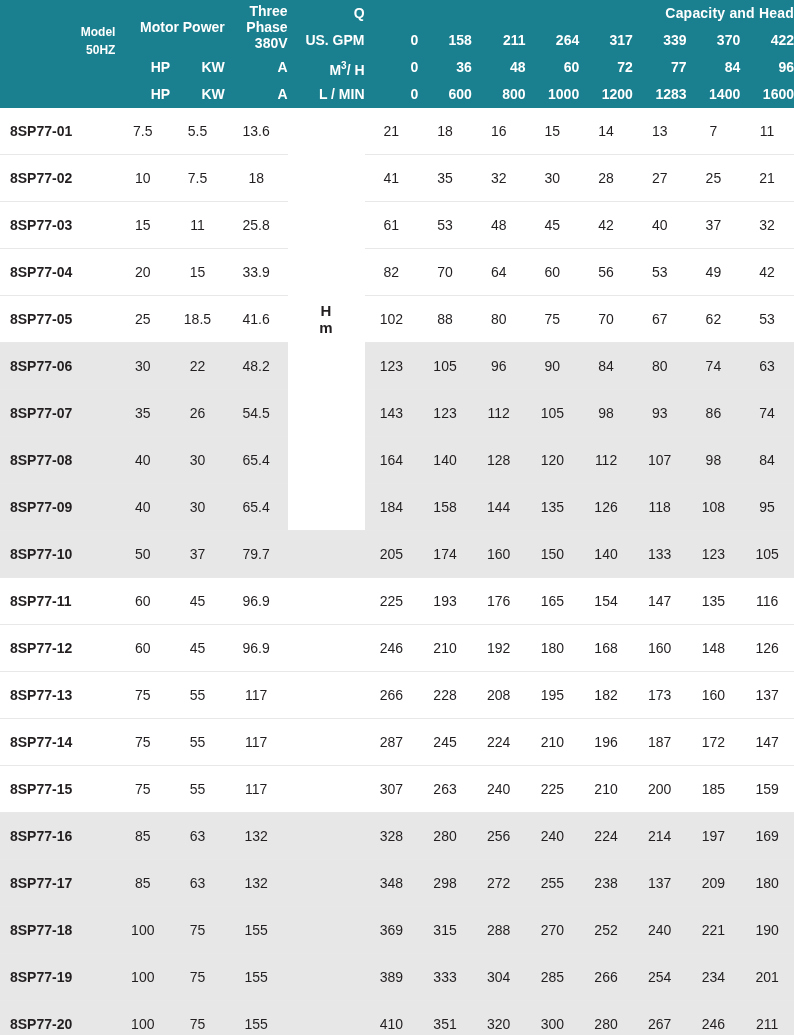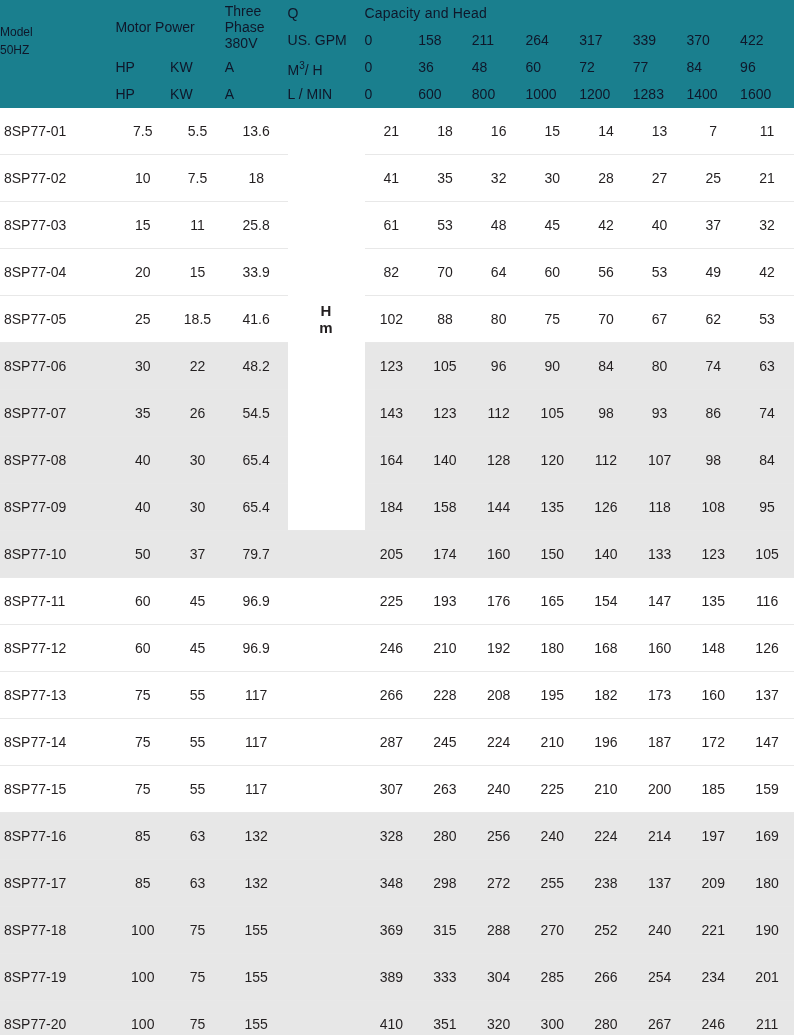--- a/index.html
+++ b/index.html
@@ -13,23 +13,23 @@
     color: #231f20;
   }
   table.spec {
     width: 794px;
     border-collapse: collapse;
     table-layout: fixed;
   }
   
   thead td, thead th {
     background: #1a7f8e;
-    color: #0f172a;
-    font-weight: normal;
-    text-align: left;
+    color: #ffffff;
+    font-weight: bold;
+    text-align: right;
     vertical-align: middle;
     padding: 0;
     font-size: 14px;
     line-height: 15px;
   }
   .hdr-row td { height: 27px; }
   .hdr-model {
     font-size: 12px;
     line-height: 18px;
   }
@@ -45,23 +45,23 @@
   
   tbody td {
     text-align: center;
     vertical-align: middle;
     font-size: 14px;
     height: 46px;
     padding: 0;
     border-bottom: 1px solid #e8e8e8;
   }
   tbody td.model {
-    font-weight: normal;
+    font-weight: bold;
     text-align: left;
-    padding-left: 4px;
+    padding-left: 10px;
     font-size: 14px;
   }
   tbody tr.shaded td {
     background: #e7e7e7;
   }
   tbody tr.plain td {
     background: #ffffff;
   }
   td.hm {
     font-weight: bold;

